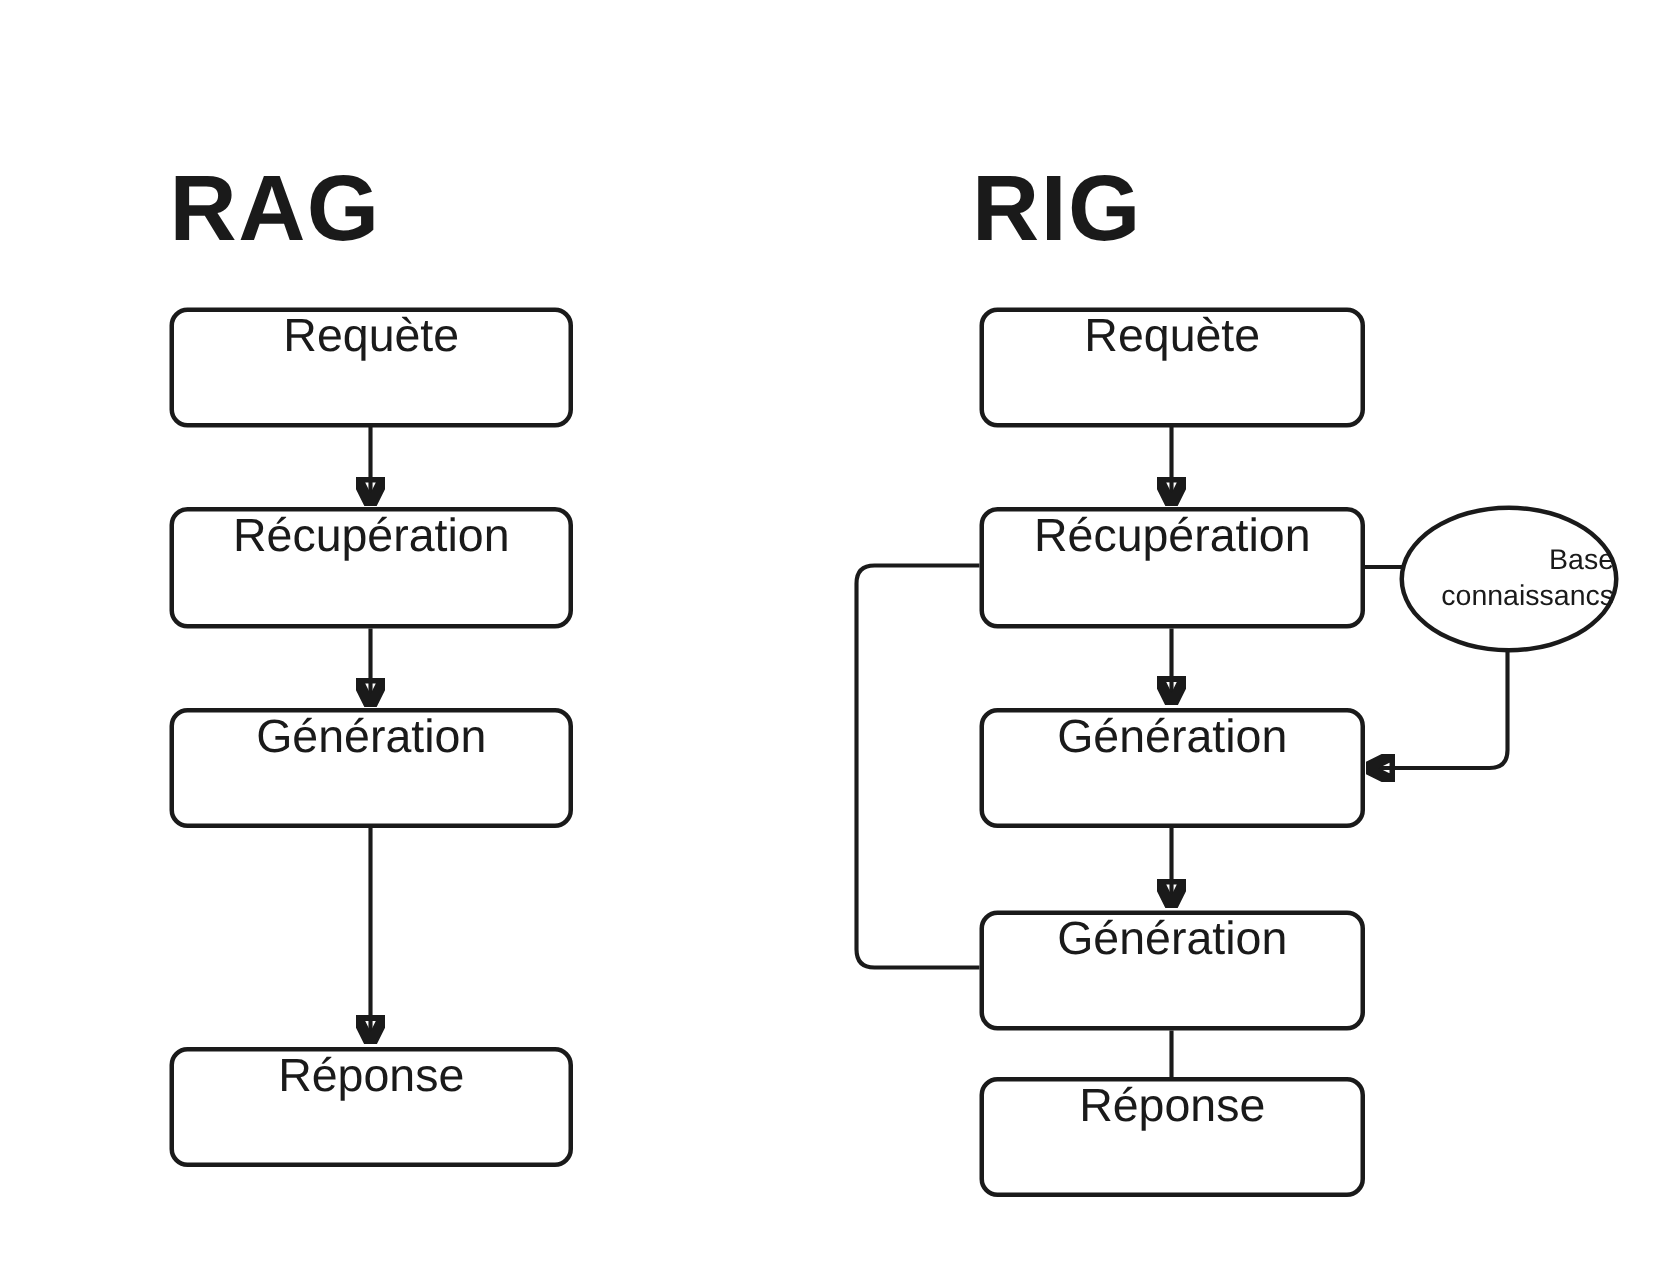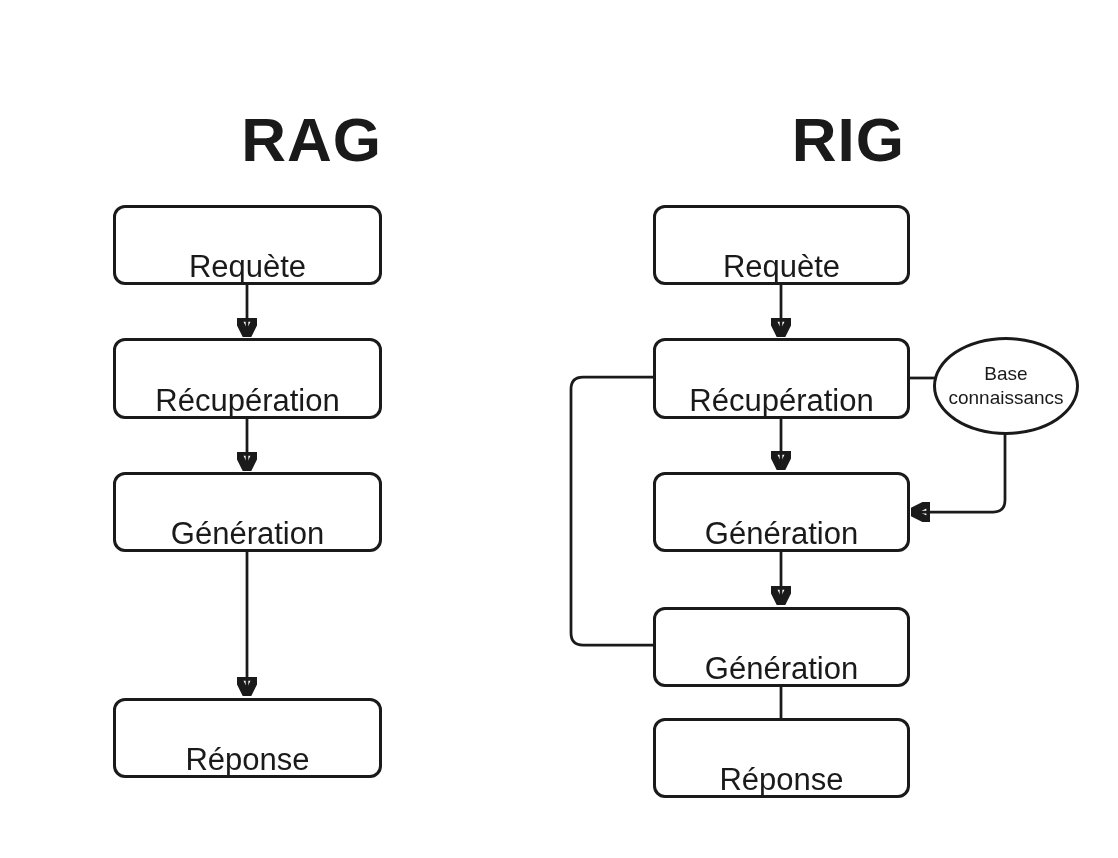--- a/index.html
+++ b/index.html
@@ -20,47 +20,47 @@
     width: 1118px;
     height: 858px;
   }
   .wires path {
     fill: none;
     stroke: var(--ink);
     stroke-width: 2.75;
   }
   .title {
     position: absolute;
-    text-align: right;
+    text-align: left;
     font-size: 62px;
     font-weight: 800;
     letter-spacing: 1px;
     line-height: 70px;
     height: 70px;
   }
   .node {
     position: absolute;
     background: #ffffff;
     border: 3px solid var(--ink);
     border-radius: 12px;
     display: flex;
-    align-items: flex-end;
+    align-items: flex-start;
     justify-content: center;
     font-size: 31px;
     line-height: 1;
     white-space: nowrap;
   }
   .ellipse {
     position: absolute;
     background: #ffffff;
     border: 3px solid var(--ink);
     border-radius: 50%;
     display: flex;
     flex-direction: column;
-    align-items: center;
+    align-items: flex-end;
     justify-content: center;
     font-size: 19px;
     line-height: 1.25;
     text-align: center;
   }
   
   .rag-title   { left: 113px; top: 105px; width: 269px; }
   .rag-n0 { left: 113px; top: 205px; width: 269px; height: 80px; }
   .rag-n1 { left: 113px; top: 338px; width: 269px; height: 81px; }
   .rag-n2 { left: 113px; top: 472px; width: 269px; height: 80px; }

